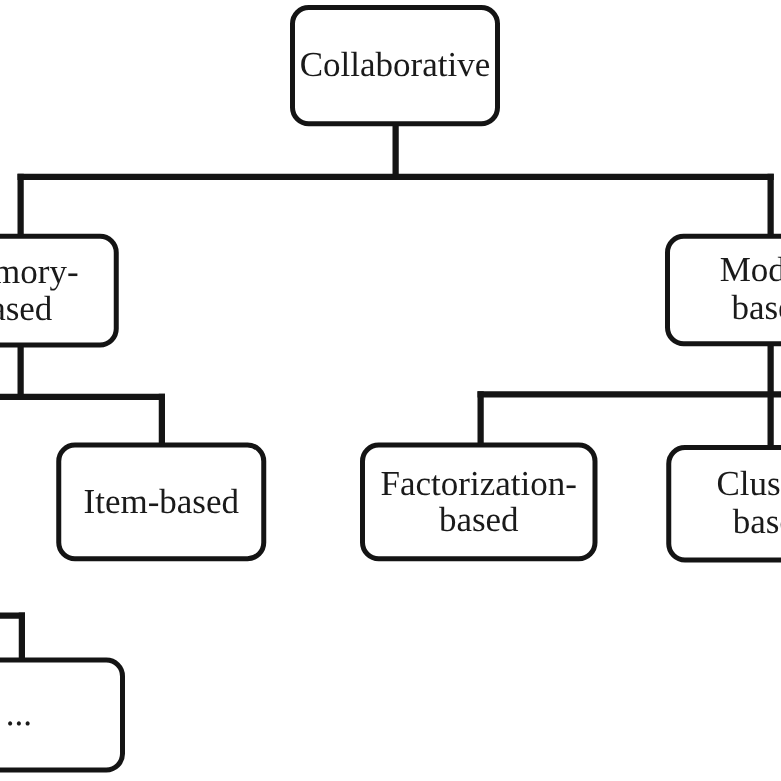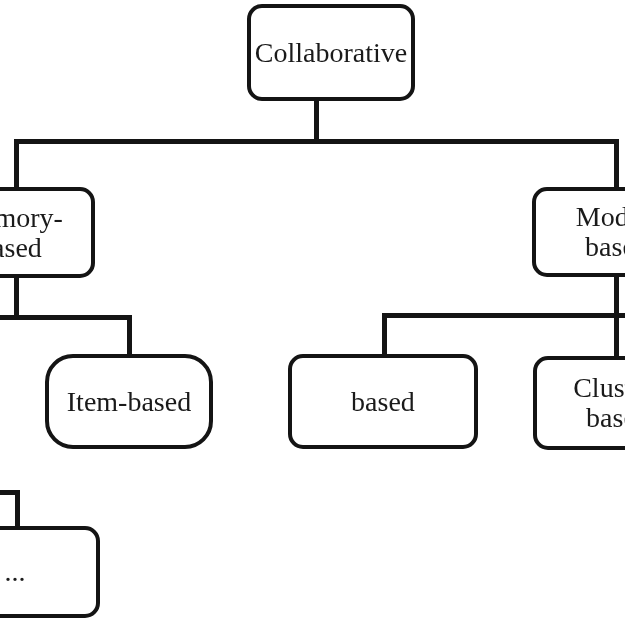--- a/index.html
+++ b/index.html
@@ -55,39 +55,40 @@
   <div class="connector" style="left:614px; top:139px; width:5px; height:52px;"></div>
   <div class="connector" style="left:14px; top:274px; width:5px; height:46px;"></div>
   <div class="connector" style="left:-10px; top:315px; width:142px; height:5px;"></div>
   <div class="connector" style="left:127px; top:315px; width:5px; height:42px;"></div>
   <div class="connector" style="left:614px; top:274px; width:5px; height:84px;"></div>
   <div class="connector" style="left:382px; top:313px; width:251px; height:5px;"></div>
   <div class="connector" style="left:382px; top:313px; width:5px; height:44px;"></div>
   <div class="connector" style="left:-10px; top:490px; width:30px; height:5px;"></div>
   <div class="connector" style="left:15px; top:490px; width:5px; height:40px;"></div>
 
-  <div class="node" style="left:247px; top:4px; width:168px; height:97px;">
+  <div class="node" style="left:232px; top:4px; width:168px; height:97px;">
     <span class="nl">Collaborative</span>
   </div>
 
   <div class="node" style="left:-75px; top:187px; width:170px; height:91px;">
     <span class="nl">Memory-</span>
     <span class="nl">based</span>
   </div>
 
   <div class="node" style="left:532px; top:187px; width:170px; height:90px;">
     <span class="nl">Model-</span>
     <span class="nl">based</span>
   </div>
 
-  <div class="node" style="left:45px; top:354px; width:168px; height:95px;border-radius:28px;">
+  <div class="node" style="left:45px; top:354px; width:168px; height:95px;">
     <span class="nl">Item-based</span>
   </div>
 
   <div class="node" style="left:288px; top:354px; width:190px; height:95px; line-height:29px;">
+    <span class="nl">Factorization-</span>
     <span class="nl">based</span>
   </div>
 
   <div class="node" style="left:533px; top:356px; width:170px; height:94px;">
     <span class="nl">Cluster-</span>
     <span class="nl">based</span>
   </div>
 
   <div class="node" style="left:-70px; top:526px; width:170px; height:92px;">
     <span class="nl">...</span>

